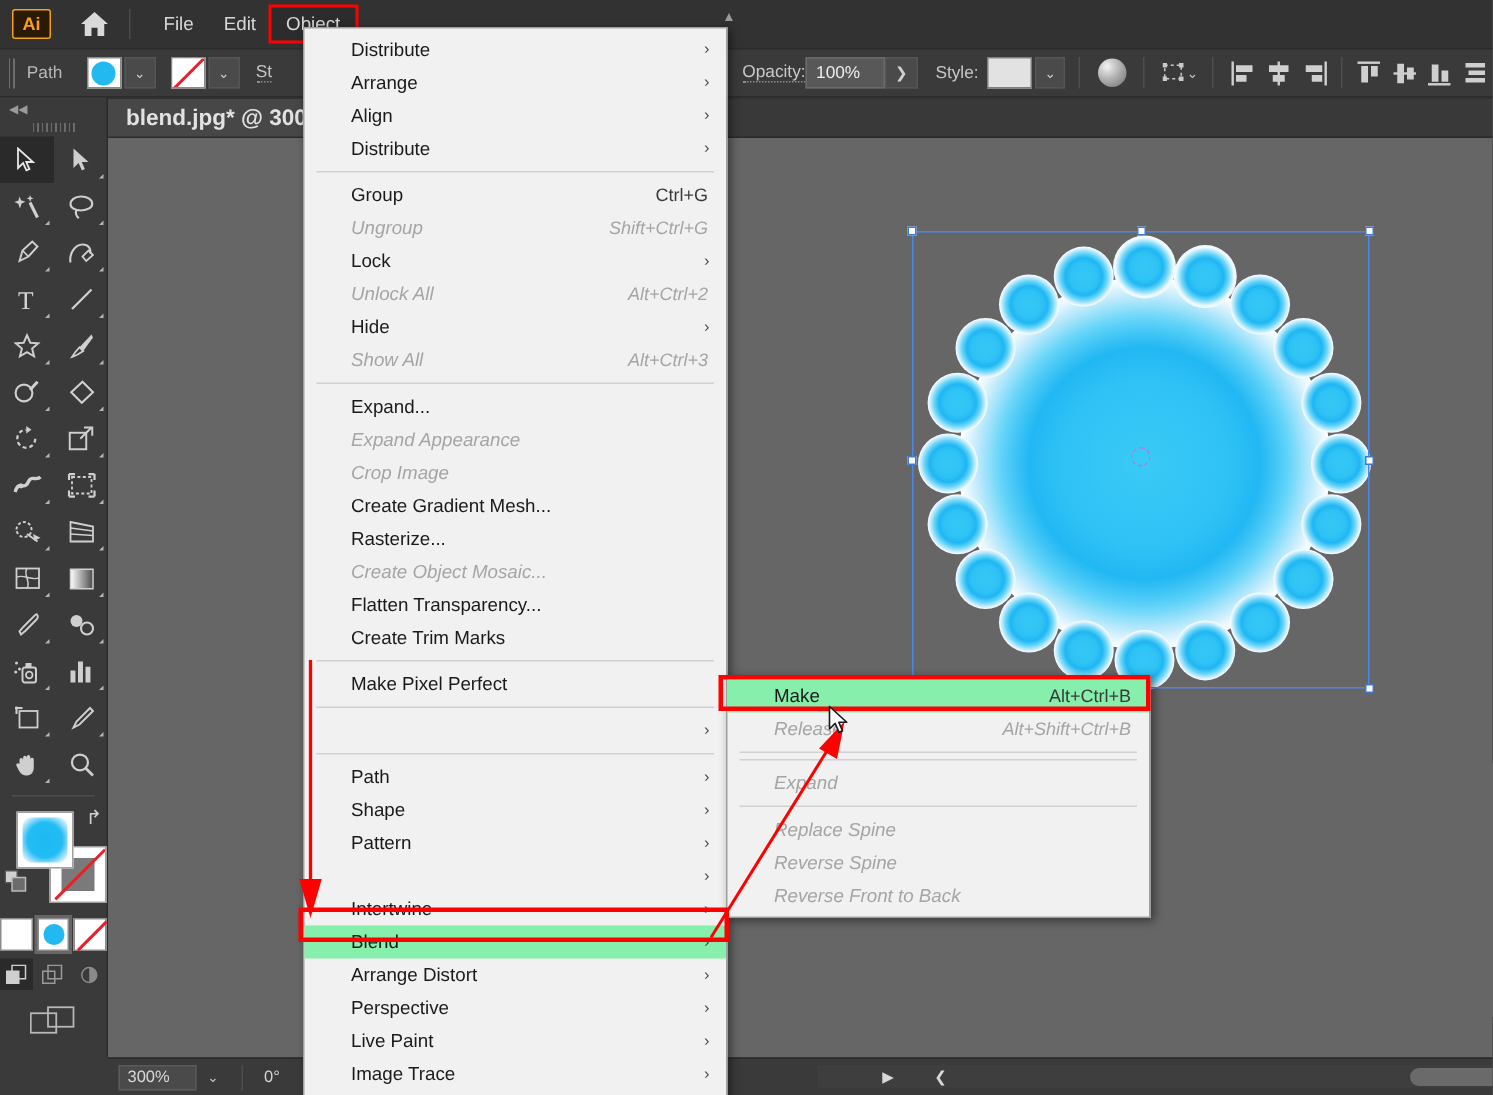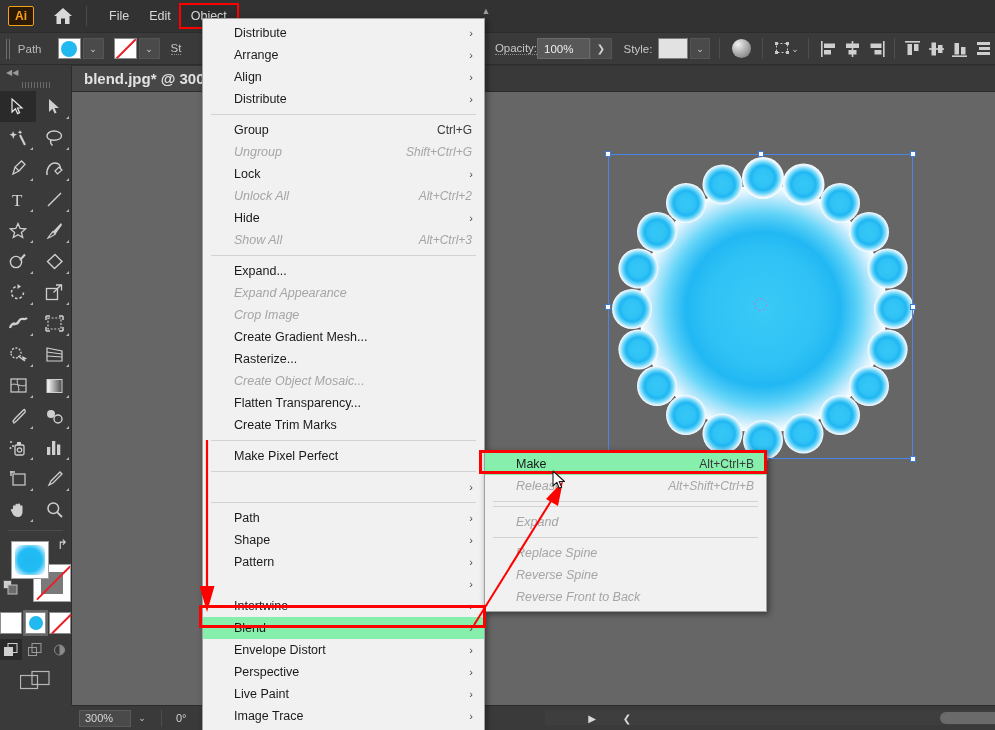--- a/index.html
+++ b/index.html
@@ -834,21 +834,21 @@
     </div>
     <div class="dd-row">
       <span class="lbl">Intertwine</span>
       <span class="chev">›</span>
     </div>
     <div class="dd-row hl">
       <span class="lbl">Blend</span>
       <span class="chev">›</span>
     </div>
     <div class="dd-row">
-      <span class="lbl">Envelope Distort</span>
+      <span class="lbl">Arrange Distort</span>
       <span class="chev">›</span>
     </div>
     <div class="dd-row">
       <span class="lbl">Perspective</span>
       <span class="chev">›</span>
     </div>
     <div class="dd-row">
       <span class="lbl">Live Paint</span>
       <span class="chev">›</span>
     </div>

